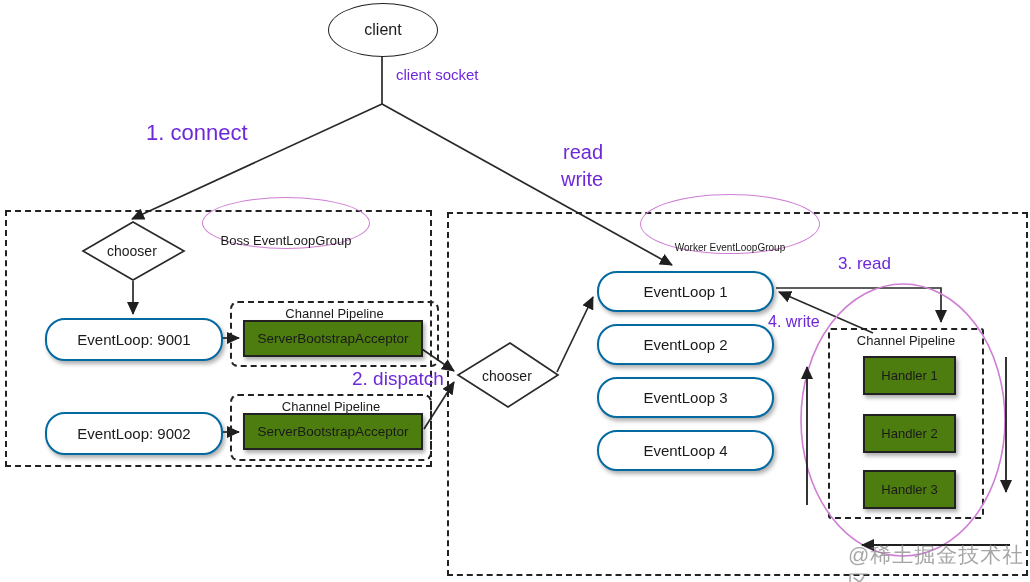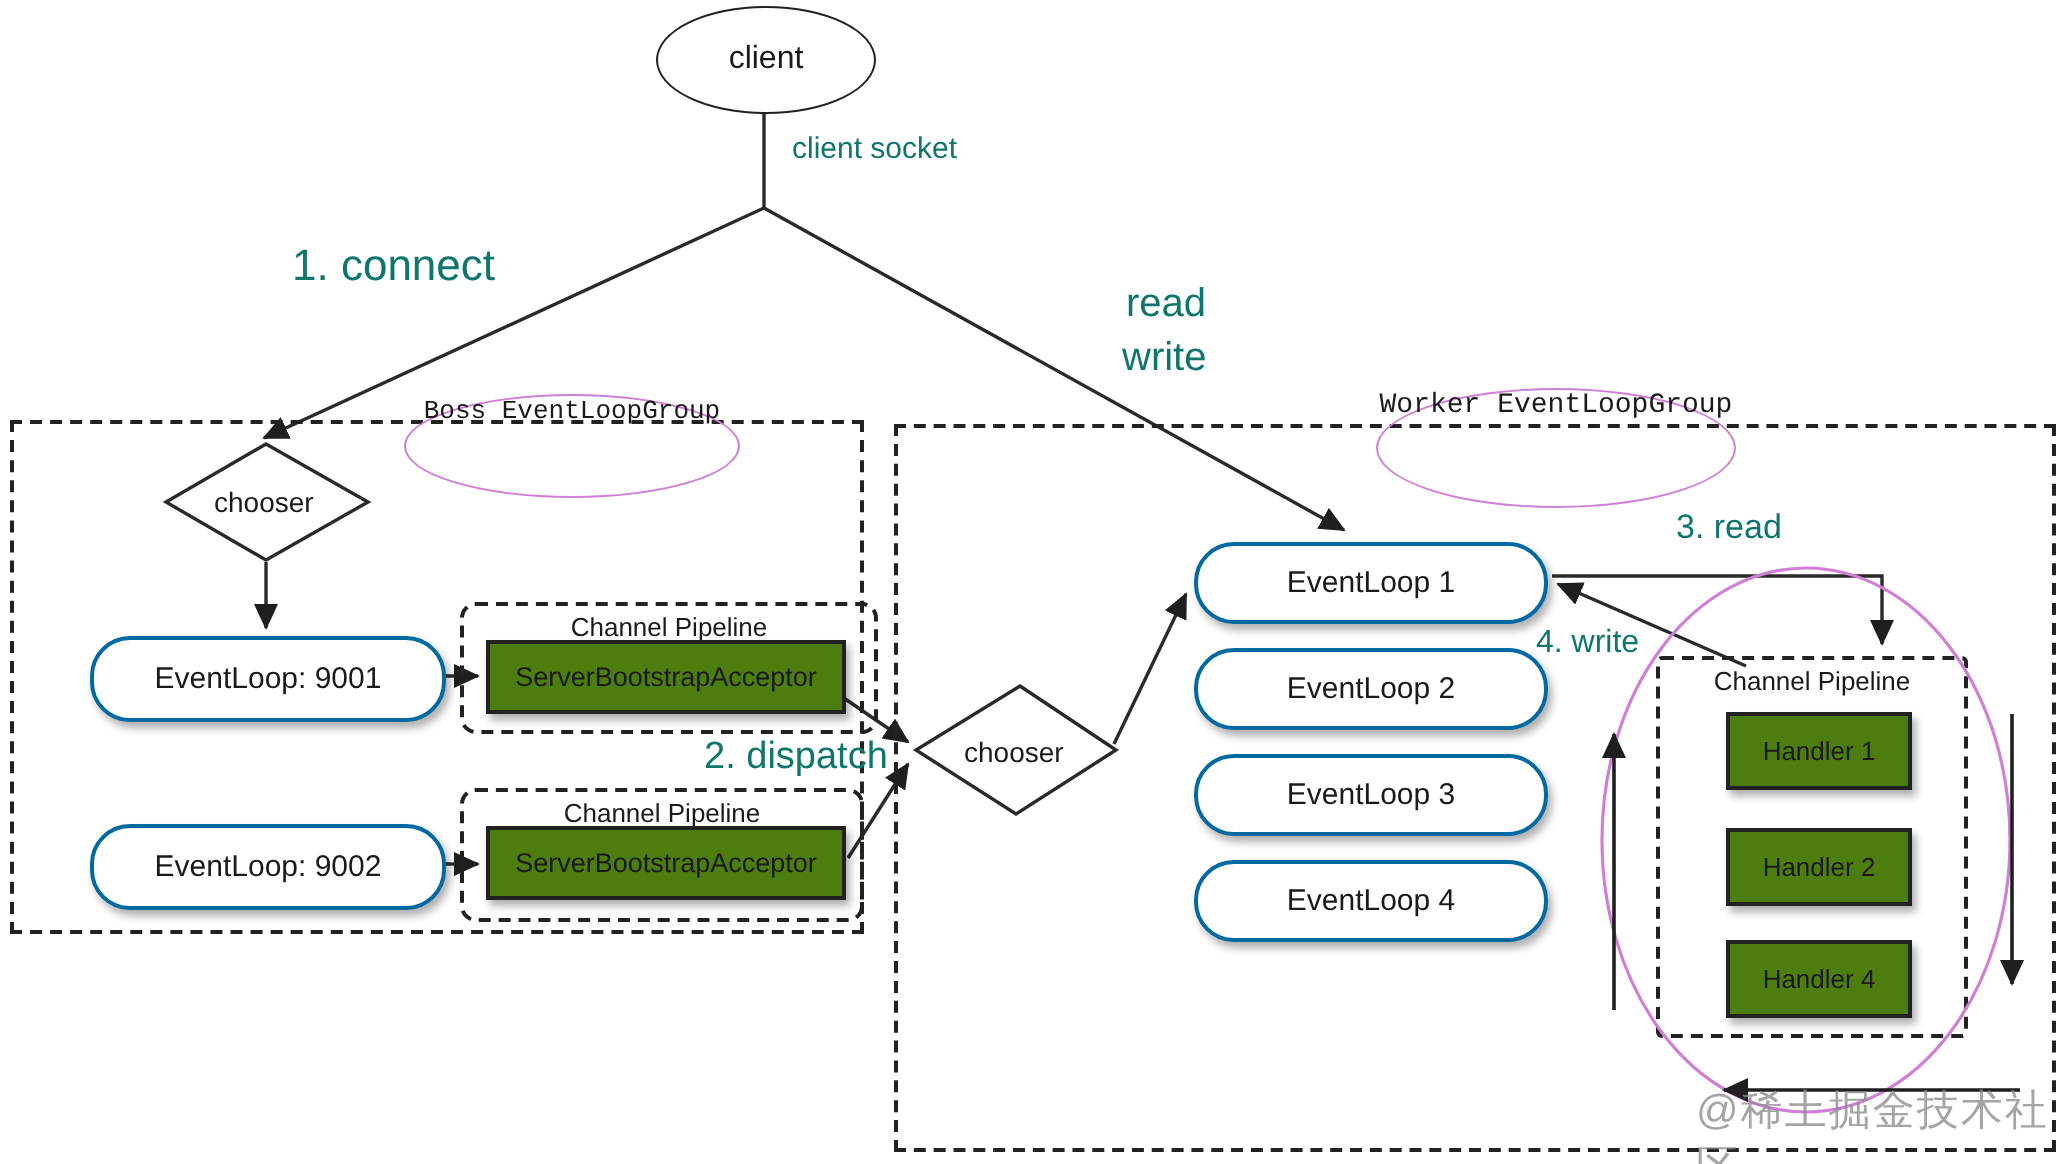--- a/index.html
+++ b/index.html
@@ -3,38 +3,38 @@
 <meta charset="utf-8">
 <style>
   html,body{margin:0;padding:0;background:#ffffff;}
   #stage{
     position:relative;width:1030px;height:582px;background:#ffffff;
     font-family:"Liberation Sans","DejaVu Sans",sans-serif;color:#1a1a1a;
     overflow:hidden;
   }
   .abs{position:absolute;}
   svg.layer{position:absolute;left:0;top:0;width:1030px;height:582px;}
-  .lbl{position:absolute;white-space:nowrap;color:#0f766e;}
+  .lbl{position:absolute;white-space:nowrap;color:#6d28d9;}
   .pill{
     position:absolute;background:#fff;border:2px solid #0369a1;border-radius:20px;
     display:flex;align-items:center;justify-content:center;font-size:15px;
     box-shadow:2px 3px 4px rgba(0,0,0,0.32);z-index:2;
   }
   .bigbox{position:absolute;border:2px dashed #222;z-index:1;}
   .pipebox{position:absolute;border:2px dashed #222;border-radius:8px;z-index:2;}
   .pipetitle{position:absolute;left:0;right:0;top:3px;text-align:center;font-size:13px;}
   .rectbox{
     position:absolute;background:#4d7c0f;border:2px solid #222;
     display:flex;align-items:center;justify-content:center;
     box-shadow:2px 3px 4px rgba(0,0,0,0.32);z-index:2;
   }
   .pinkellipse{
     position:absolute;border:1.6px solid #cf7fd4;border-radius:50%;
-    display:flex;align-items:flex-start;justify-content:center;font-size:13px;
-    background:transparent;z-index:2;font-family:Liberation Mono, monospace;
+    display:flex;align-items:flex-end;justify-content:center;font-size:13px;
+    background:transparent;z-index:2;
   }
   .chooser-lbl{position:absolute;font-size:14px;z-index:2;}
   .watermark{
     position:absolute;left:848px;top:541px;font-size:21px;letter-spacing:1px;
     color:rgba(140,140,140,0.78);z-index:5;
   }
 </style>
 </head>
 <body>
 
@@ -99,21 +99,21 @@
   </div>
 
   <div class="pipebox" style="left:230px;top:394px;width:198px;height:63px;">
     <div class="pipetitle">Channel Pipeline</div>
   </div>
   <div class="rectbox" style="left:243px;top:413px;width:176px;height:33px;font-size:13.5px;">
     <span>ServerBootstrapAcceptor</span>
   </div>
 
   <div class="bigbox" style="left:447px;top:212px;width:577px;height:360px;"></div>
-  <div class="pinkellipse" style="left:688px;top:194px;width:178px;height:58px;font-size:14px;">
+  <div class="pinkellipse" style="left:640px;top:194px;width:178px;height:58px;font-size:10px;">
     <span>Worker EventLoopGroup</span>
   </div>
   <div class="chooser-lbl" style="left:482px;top:368px;">chooser</div>
 
   <div class="pill" style="left:597px;top:271px;width:173px;height:37px;">
     <span>EventLoop 1</span>
   </div>
   <div class="pill" style="left:597px;top:324px;width:173px;height:37px;">
     <span>EventLoop 2</span>
   </div>
@@ -127,21 +127,21 @@
   <div class="pipebox" style="left:828px;top:328px;width:152px;height:187px;border-radius:3px;">
     <div class="pipetitle">Channel Pipeline</div>
   </div>
   <div class="rectbox" style="left:863px;top:356px;width:89px;height:35px;font-size:13px;">
     <span>Handler 1</span>
   </div>
   <div class="rectbox" style="left:863px;top:414px;width:89px;height:35px;font-size:13px;">
     <span>Handler 2</span>
   </div>
   <div class="rectbox" style="left:863px;top:470px;width:89px;height:35px;font-size:13px;">
-    <span>Handler 4</span>
+    <span>Handler 3</span>
   </div>
 
   <svg class="layer" style="z-index:3">
     <ellipse cx="903" cy="420" rx="102" ry="136" fill="none" stroke="#cf7fd4" stroke-width="1.6"></ellipse>
     <g stroke="#1f1f1f" stroke-width="1.8" fill="none">
       <line x1="807" y1="505" x2="807" y2="367" marker-end="url(#arrow)"></line>
       <line x1="1006" y1="357" x2="1006" y2="492" marker-end="url(#arrow)"></line>
       <line x1="1010" y1="545" x2="862" y2="545" marker-end="url(#arrow)"></line>
     </g>
   </svg>

